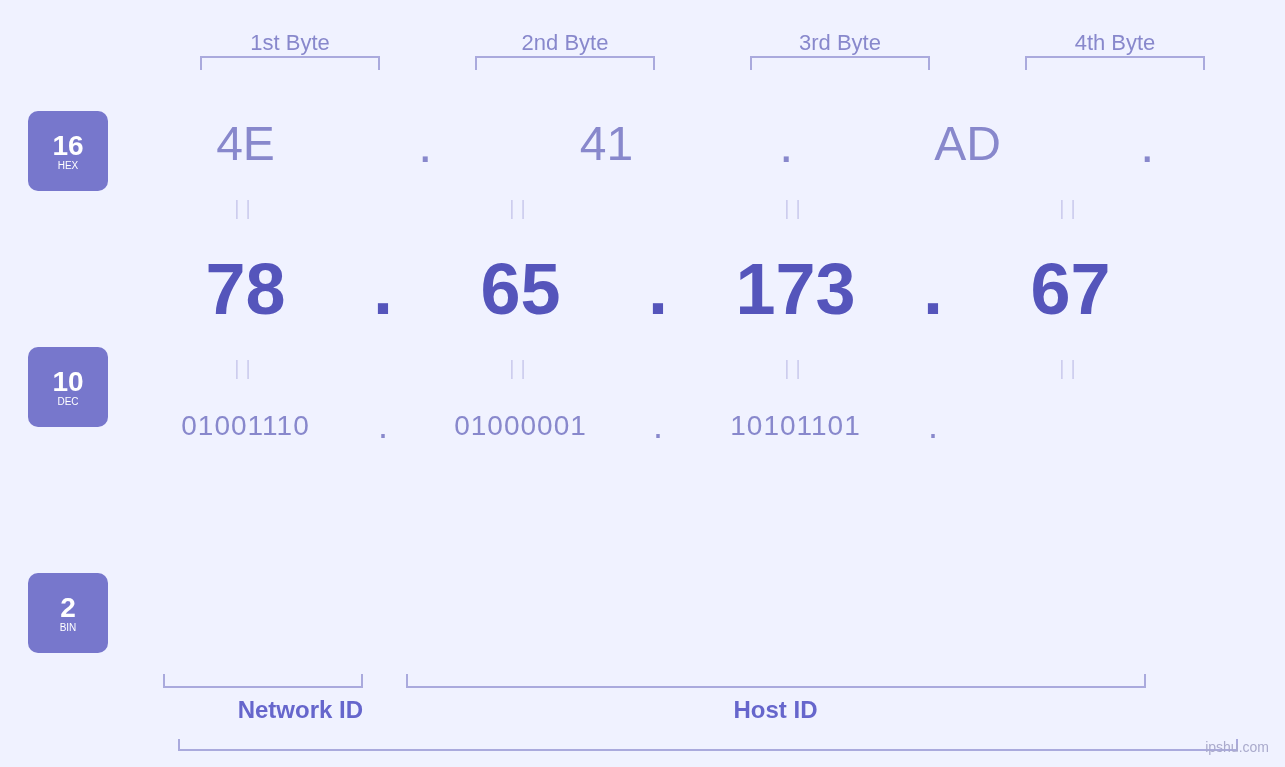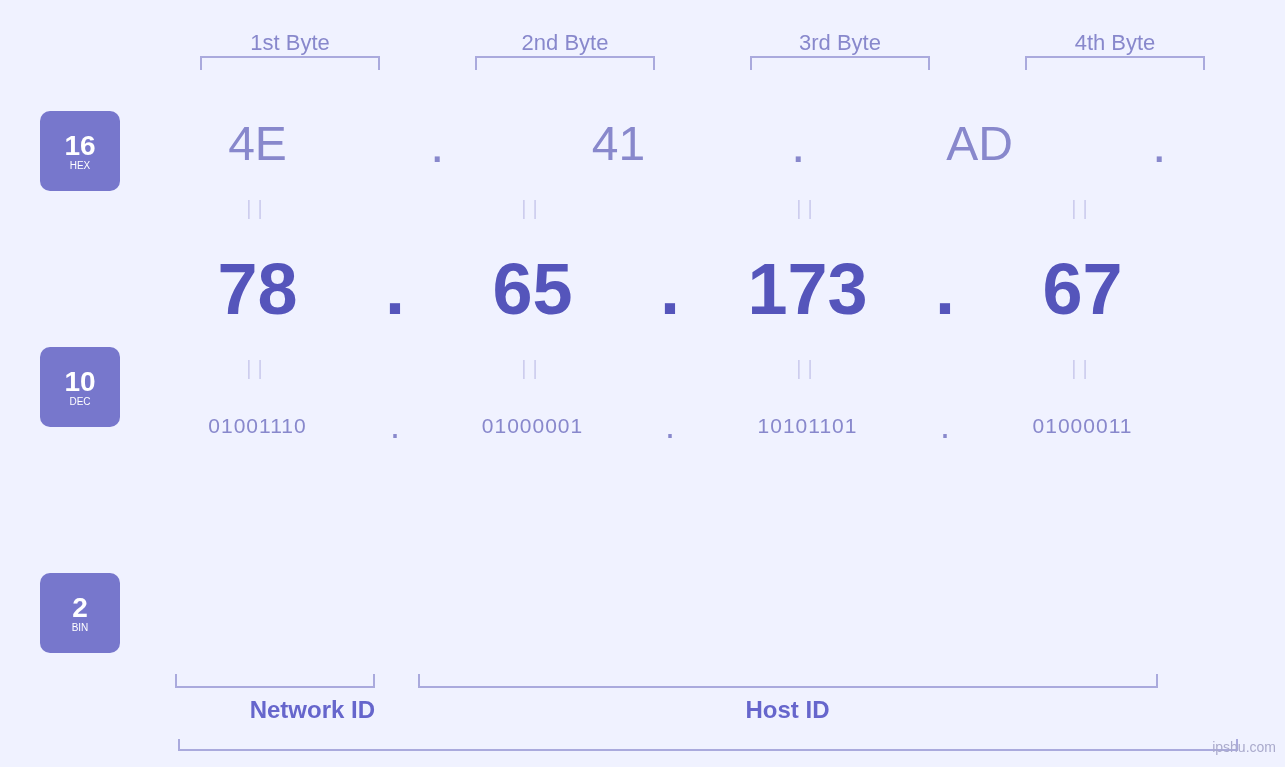--- a/index.html
+++ b/index.html
@@ -12,21 +12,21 @@
       overflow: hidden;
       position: relative;
     }
 
     .main-container {
       width: 100%;
       height: 100%;
       display: flex;
       flex-direction: column;
       align-items: center;
-      padding: 20px 40px;
+      padding: 20px 28px;
       position: relative;
     }
 
     
     .byte-headers {
       display: flex;
       width: 100%;
       justify-content: center;
       margin-left: 120px;
       margin-bottom: 0px;
@@ -183,21 +183,21 @@
       height: 12px;
       border-bottom: 2px solid #aaaadd;
       border-left: 2px solid #aaaadd;
       border-right: 2px solid #aaaadd;
     }
 
     
     .watermark {
       position: absolute;
       bottom: 12px;
-      right: 9px;
+      right: 16px;
       color: #aaaacc;
       font-size: 14px;
       margin-top: 16px;
     }
 
     
     .values-row {
       display: flex;
       align-items: center;
     }
@@ -213,21 +213,21 @@
       width: 275px;
       text-align: center;
       font-size: 72px;
       color: #5555bb;
       font-weight: bold;
     }
 
     .val-cell-bin {
       width: 275px;
       text-align: center;
-      font-size: 21px;
+      font-size: 28px;
       color: #8888cc;
       letter-spacing: 1px;
     }
 
     .dot-hex {
       font-size: 52px;
       color: #8888cc;
       width: 0;
       position: relative;
       left: -8px;
@@ -344,21 +344,20 @@
         <div class="conn-cell">||</div>
       </div>
 
       <div class="values-row" style="height:70px; align-items:center;">
         <div class="val-cell-bin">01001110</div>
         <span class="dot-bin">.</span>
         <div class="val-cell-bin">01000001</div>
         <span class="dot-bin">.</span>
         <div class="val-cell-bin">10101101</div>
         <span class="dot-bin">.</span>
-        <div class="val-cell-bin">01000011</div>
       </div>
 
     </div>
   </div>
 
   <div class="bottom-section">
     <div class="bottom-bracket-area">
 
       <div class="network-id-section">
         <div class="bracket-bottom-single"></div>

